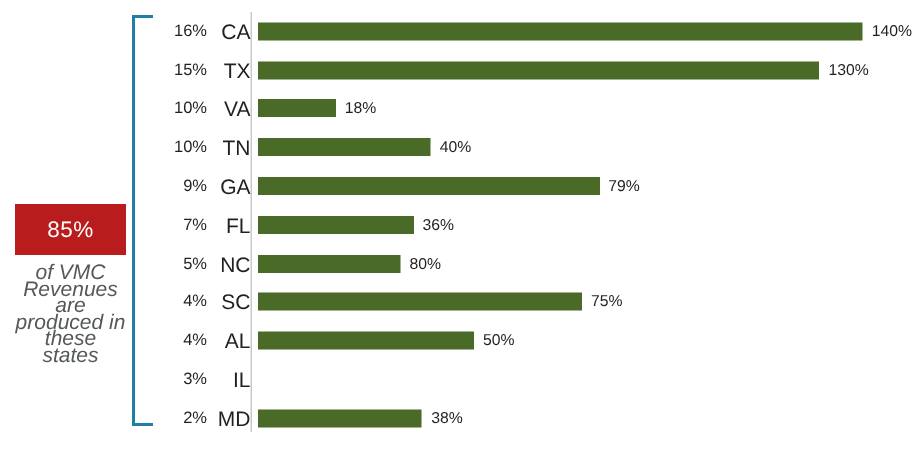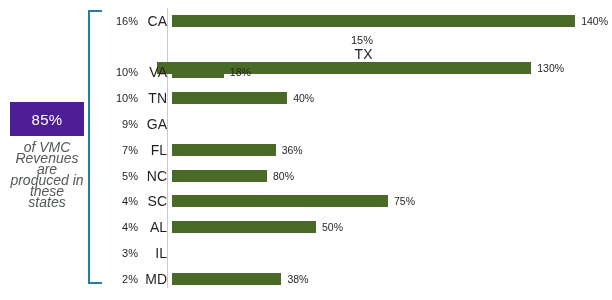--- a/index.html
+++ b/index.html
@@ -89,40 +89,40 @@
     color:#231f20;
     white-space:nowrap;
   }
 </style>
 </head>
 <body>
 
 <div id="page">
 
   <div class="callout">
-    <div class="callout-box" style="background: #4c1d95;">
+    <div class="callout-box" style="background: #b91c1c; margin-top: 34px;">
       <span>85%</span>
     </div>
     <div class="callout-sub">of VMC Revenues are produced in these states</div>
   </div>
 
   <div class="bracket" style="border-left-color: rgb(31, 127, 166); border-top-color: rgb(31, 127, 166); border-bottom-color: rgb(31, 127, 166);"></div>
 
   <div class="chart">
     <div class="axis"></div>
     <div id="rows-host">
         <div class="row" style="top: 0px;">
           <div class="pct">16%</div>
           <div class="state">CA</div>
           <div class="barwrap">
             <div class="bar" style="width: 403.2px; background: rgb(74, 107, 40);"></div>
             <div class="barval">140%</div>
           </div>
         </div>
-        <div class="row" style="top: 25.8px; flex-direction: column;">
+        <div class="row" style="top: 25.8px;">
           <div class="pct">15%</div>
           <div class="state">TX</div>
           <div class="barwrap">
             <div class="bar" style="width: 374.4px; background: rgb(74, 107, 40);"></div>
             <div class="barval">130%</div>
           </div>
         </div>
         <div class="row" style="top: 51.6px;">
           <div class="pct">10%</div>
           <div class="state">VA</div>
@@ -135,20 +135,24 @@
           <div class="pct">10%</div>
           <div class="state">TN</div>
           <div class="barwrap">
             <div class="bar" style="width: 115.2px; background: rgb(74, 107, 40);"></div>
             <div class="barval">40%</div>
           </div>
         </div>
         <div class="row" style="top: 103.2px;">
           <div class="pct">9%</div>
           <div class="state">GA</div>
+          <div class="barwrap">
+            <div class="bar" style="width: 227.52px; background: rgb(74, 107, 40);"></div>
+            <div class="barval">79%</div>
+          </div>
         </div>
         <div class="row" style="top: 129px;">
           <div class="pct">7%</div>
           <div class="state">FL</div>
           <div class="barwrap">
             <div class="bar" style="width: 103.68px; background: rgb(74, 107, 40);"></div>
             <div class="barval">36%</div>
           </div>
         </div>
         <div class="row" style="top: 154.8px;">

